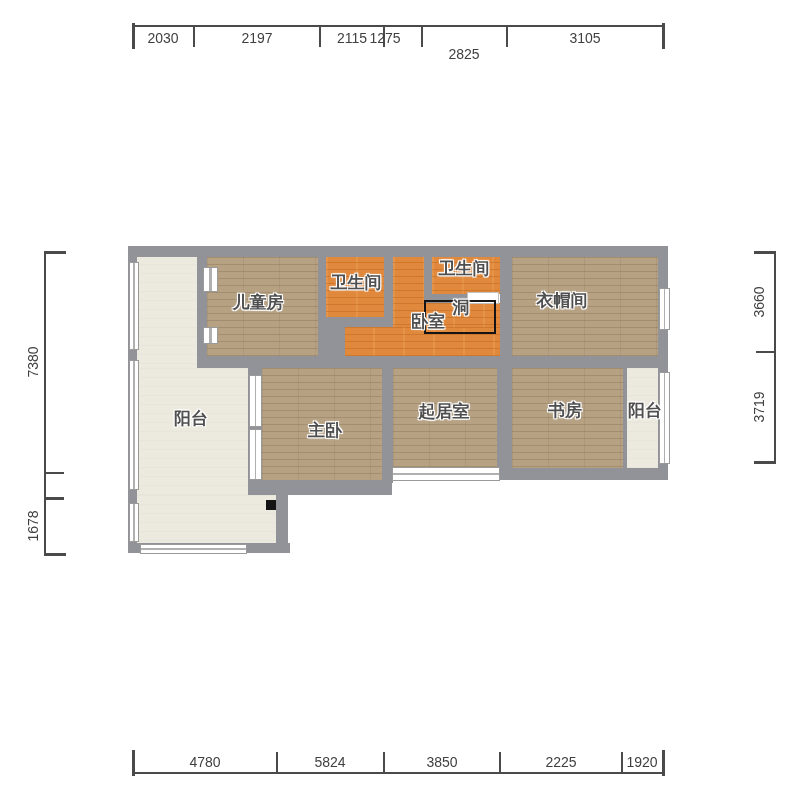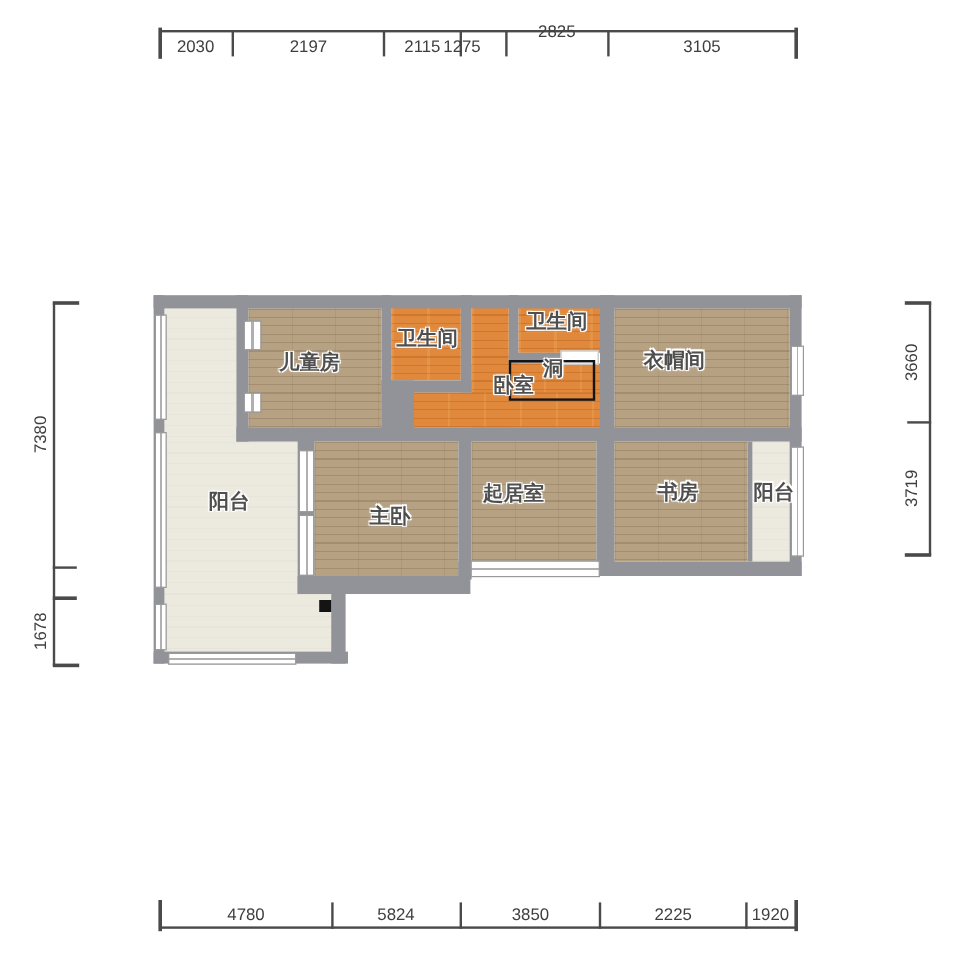--- a/index.html
+++ b/index.html
@@ -58,21 +58,21 @@
   <div class="dim-tick" style="left:193px;top:25px;width:2px;height:22px"></div>
   <div class="dim-tick" style="left:319px;top:25px;width:2px;height:22px"></div>
   <div class="dim-tick" style="left:383px;top:25px;width:2px;height:22px"></div>
   <div class="dim-tick" style="left:421px;top:25px;width:2px;height:22px"></div>
   <div class="dim-tick" style="left:506px;top:25px;width:2px;height:22px"></div>
   <div class="dim-tick" style="left:662px;top:23px;width:3px;height:26px"></div>
   <span class="dim-label" style="left:163px;top:30px">2030</span>
   <span class="dim-label" style="left:257px;top:30px">2197</span>
   <span class="dim-label" style="left:352px;top:30px">2115</span>
   <span class="dim-label" style="left:385px;top:30px">1275</span>
-  <span class="dim-label" style="left:464px;top:18px">2825</span>
+  <span class="dim-label" style="left:464px;top:46px">2825</span>
   <span class="dim-label" style="left:585px;top:30px">3105</span>
 
   <div class="dim-line" style="left:133px;top:772px;width:531px;height:2px"></div>
   <div class="dim-tick" style="left:132px;top:750px;width:3px;height:26px"></div>
   <div class="dim-tick" style="left:276px;top:752px;width:2px;height:22px"></div>
   <div class="dim-tick" style="left:383px;top:752px;width:2px;height:22px"></div>
   <div class="dim-tick" style="left:499px;top:752px;width:2px;height:22px"></div>
   <div class="dim-tick" style="left:621px;top:752px;width:2px;height:22px"></div>
   <div class="dim-tick" style="left:662px;top:750px;width:3px;height:26px"></div>
   <span class="dim-label" style="left:205px;top:754px">4780</span>
@@ -149,17 +149,17 @@
   <div class="black-square" style="left:266px;top:500px;width:10px;height:10px"></div>
 
   <span class="room-label" style="left:191px;top:418px">阳台</span>
   <span class="room-label" style="left:258px;top:302px">儿童房</span>
   <span class="room-label" style="left:356px;top:282px">卫生间</span>
   <span class="room-label" style="left:464px;top:268px">卫生间</span>
   <span class="room-label" style="left:428px;top:321px">卧室</span>
   <span class="room-label" style="left:461px;top:307px">洞</span>
   <span class="room-label" style="left:562px;top:300px">衣帽间</span>
   <span class="room-label" style="left:325px;top:430px">主卧</span>
-  <span class="room-label" style="left:428px;top:411px">起居室</span>
+  <span class="room-label" style="left:444px;top:411px">起居室</span>
   <span class="room-label" style="left:565px;top:410px">书房</span>
   <span class="room-label" style="left:645px;top:410px">阳台</span>
 
 </div>
 
 </body></html>

